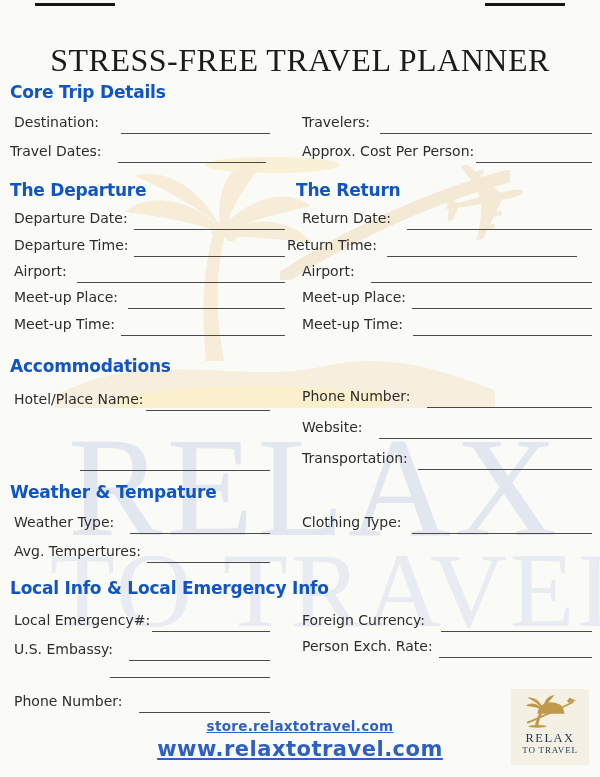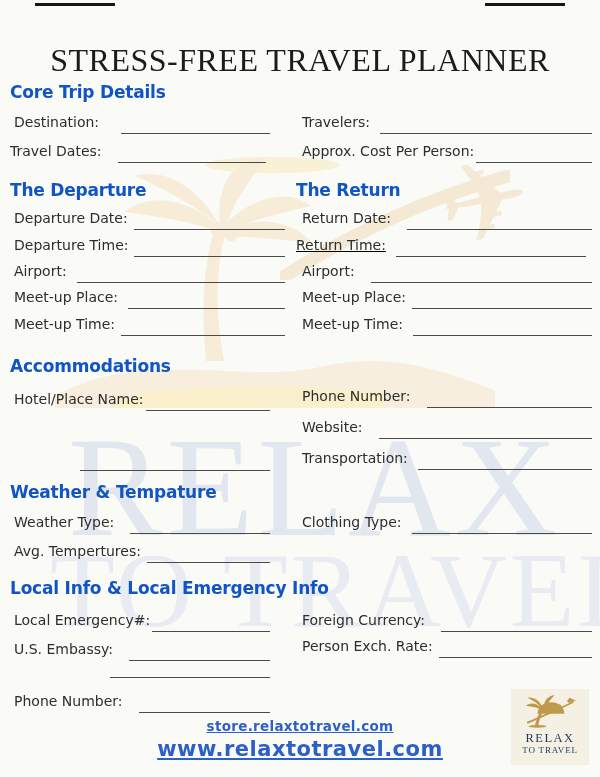--- a/index.html
+++ b/index.html
@@ -142,21 +142,21 @@
   <div class="row" style="left:14px;top:314px;width:271px;">
     <span class="lbl">Meet-up Time:</span>
     <span class="wline g6"></span>
   </div>
 
   <div class="sec" style="left:296px;top:180px;">The Return</div>
   <div class="row" style="left:302px;top:208px;width:290px;">
     <span class="lbl">Return Date:</span>
     <span class="wline g16"></span>
   </div>
-  <div class="row" style="left:296px;top:235px;width:290px;text-decoration:underline;">
+  <div class="row" style="left:287px;top:235px;width:290px;">
     <span class="lbl">Return Time:</span>
     <span class="wline"></span>
   </div>
   <div class="row" style="left:302px;top:261px;width:290px;">
     <span class="lbl">Airport:</span>
     <span class="wline g16"></span>
   </div>
   <div class="row" style="left:302px;top:287px;width:290px;">
     <span class="lbl">Meet-up Place:</span>
     <span class="wline g6"></span>

